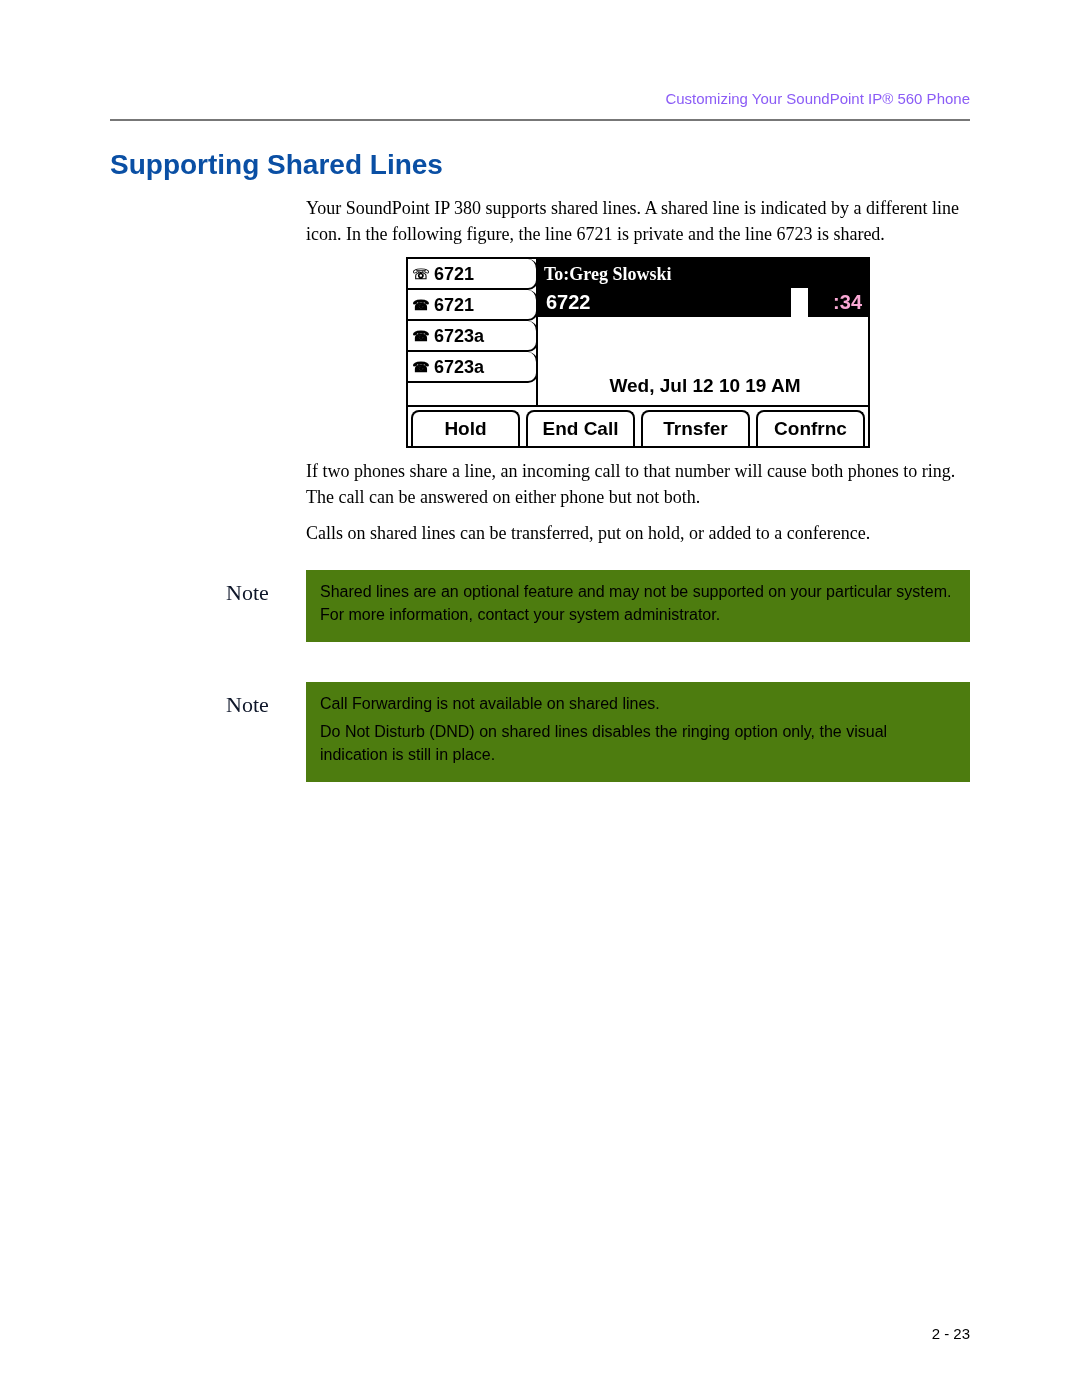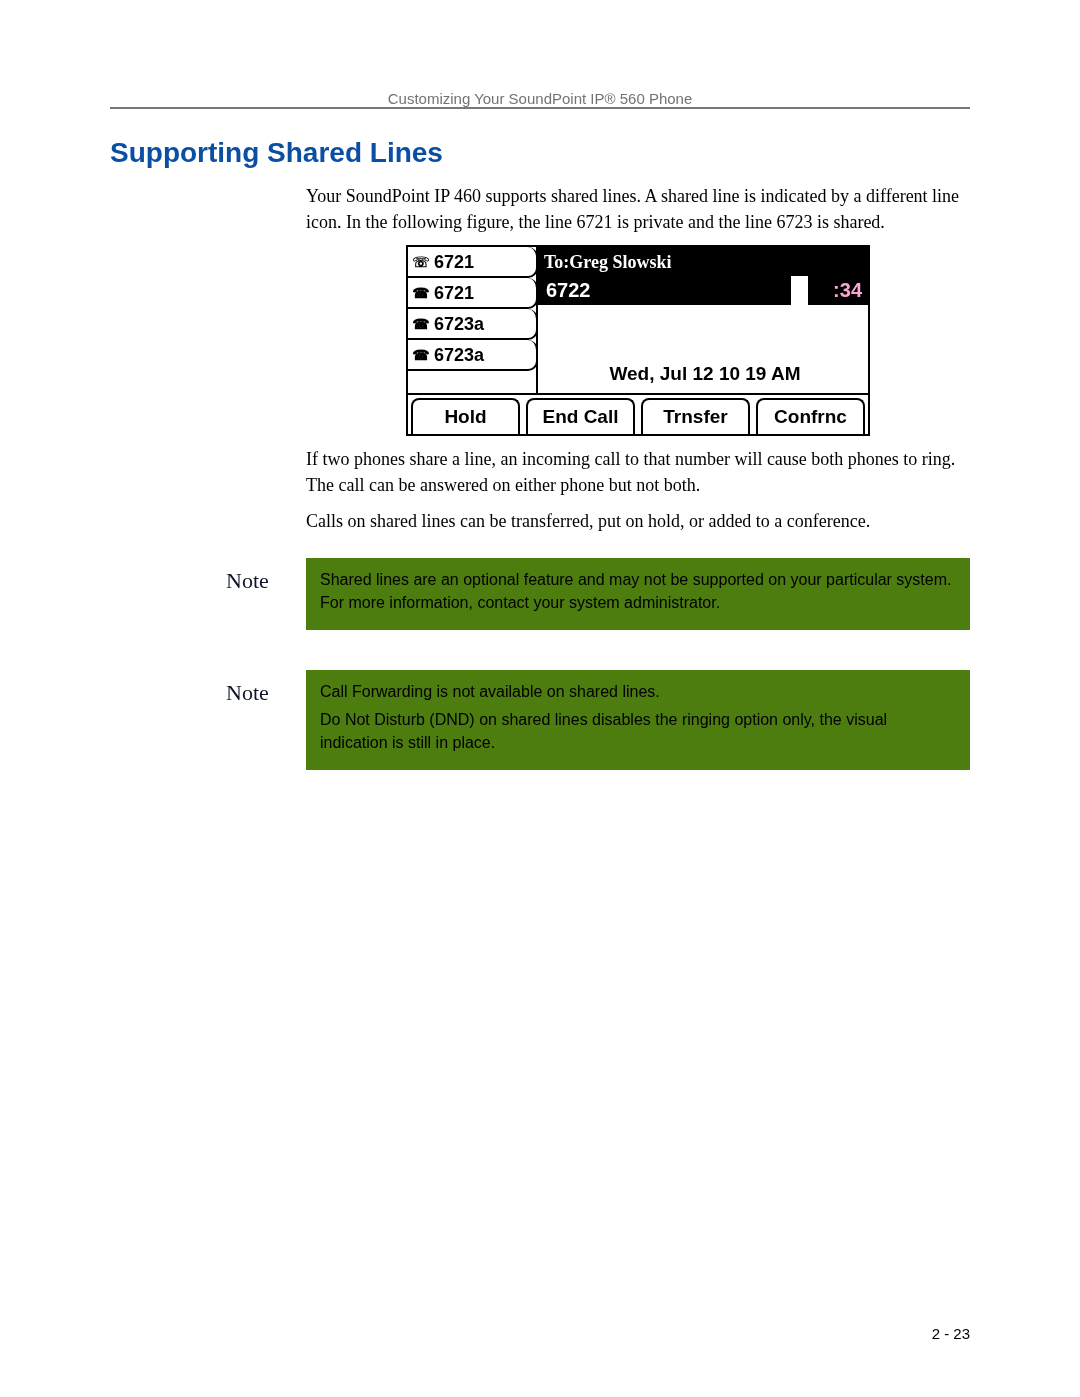--- a/index.html
+++ b/index.html
@@ -12,25 +12,25 @@
     height: 1397px;
     position: relative;
   }
   .page {
     padding: 90px 110px 60px 110px;
     box-sizing: border-box;
     height: 100%;
     position: relative;
   }
   .running-header {
-    text-align: center;
+    text-align: right;
     font-size: 15px;
     font-family: "Arial Narrow", Arial, sans-serif;
-    color: #737373;
-    margin-bottom: 0;
+    color: #8b5cf6;
+    margin-bottom: 12px;
   }
   hr.hrule {
     border: none;
     border-top: 2px solid #777;
     margin: 0 0 28px 0;
   }
   h2.section-title {
     color: #0a4fa4;
     font-family: "Arial Narrow", "Helvetica Neue", Arial, sans-serif;
     font-weight: bold;
@@ -184,21 +184,21 @@
 <body>
 
 <div class="page">
 
   <div class="running-header">Customizing Your SoundPoint IP® 560 Phone</div>
   <hr class="hrule">
 
   <h2 class="section-title">Supporting Shared Lines</h2>
 
   <div class="body-block">
-    <p>Your SoundPoint IP 460 supports shared lines. A shared line is indicated by a different line icon. In the following figure, the line 6721 is private and the line 6723 is shared.</p>
+    <p>Your SoundPoint IP 380 supports shared lines. A shared line is indicated by a different line icon. In the following figure, the line 6721 is private and the line 6723 is shared.</p>
 
     <div class="phone-figure">
       <div class="phone-top">
         <div class="line-col">
           <div class="line-cell">
             <span class="ic">☏</span>
             <span>6721</span>
           </div>
           <div class="line-cell">
             <span class="ic">☎</span>

